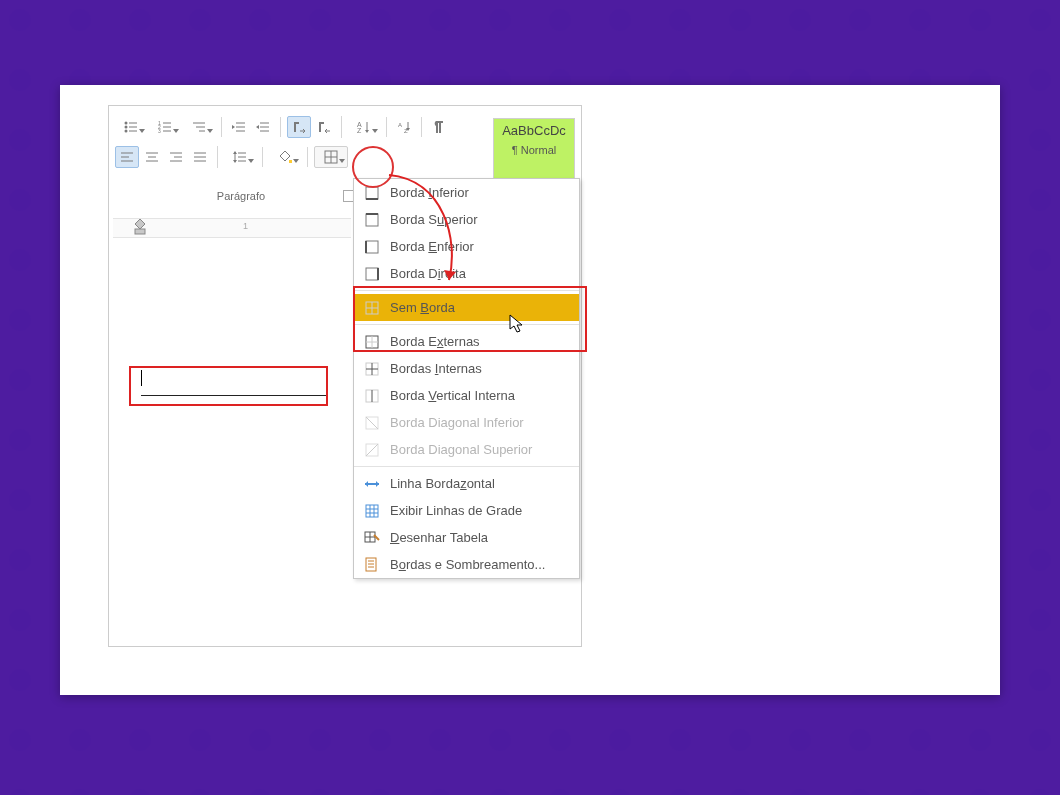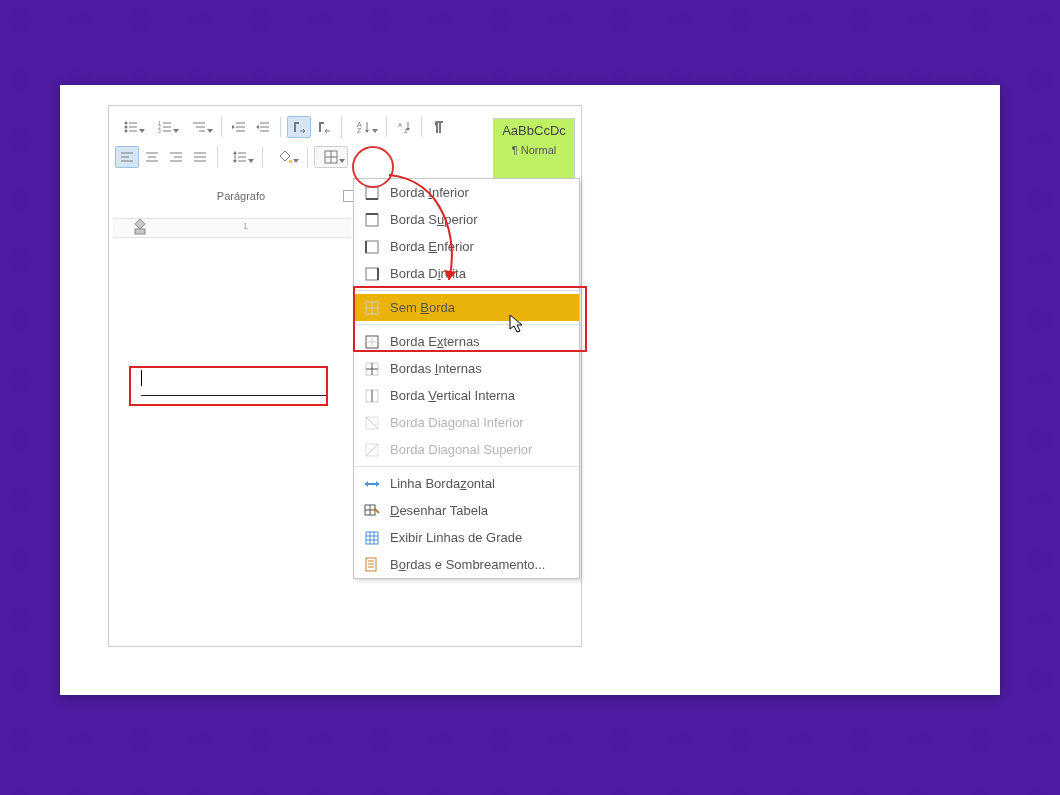--- a/index.html
+++ b/index.html
@@ -336,43 +336,43 @@
             <svg width="16" height="14">
               <line stroke="#4a90d9" stroke-width="2" x1="1" y1="7" x2="15" y2="7"></line>
               <polygon fill="#4a90d9" points="1,7 4,4 4,10"></polygon>
               <polygon fill="#4a90d9" points="15,7 12,4 12,10"></polygon>
             </svg>
           </span>
         <span><span>Linha Borda</span><span class="u">z</span><span>ontal</span></span>
       </div>
       <div class="mitem">
         <span class="micon">
+            <svg width="14" height="14">
+              <rect stroke="#4a90d9" fill="none" x="1" y="1" width="12" height="12"></rect>
+              <line stroke="#4a90d9" x1="1" y1="5" x2="13" y2="5"></line>
+              <line stroke="#4a90d9" x1="1" y1="9" x2="13" y2="9"></line>
+              <line stroke="#4a90d9" x1="5" y1="1" x2="5" y2="13"></line>
+              <line stroke="#4a90d9" x1="9" y1="1" x2="9" y2="13"></line>
+            </svg>
+          </span>
+        <span><span>Exibir Linhas de Grade</span></span>
+      </div>
+      <div class="mitem">
+        <span class="micon">
             <svg width="16" height="14">
               <rect stroke="#555" fill="none" x="1" y="1" width="10" height="10"></rect>
               <line stroke="#555" x1="1" y1="6" x2="11" y2="6"></line>
               <line stroke="#555" x1="6" y1="1" x2="6" y2="11"></line>
               <path stroke="#c77f2f" stroke-width="2" d="M10 4l5 5"></path>
             </svg>
           </span>
         <span><span></span><span class="u">D</span><span>esenhar Tabela</span></span>
       </div>
       <div class="mitem">
         <span class="micon">
-            <svg width="14" height="14">
-              <rect stroke="#4a90d9" fill="none" x="1" y="1" width="12" height="12"></rect>
-              <line stroke="#4a90d9" x1="1" y1="5" x2="13" y2="5"></line>
-              <line stroke="#4a90d9" x1="1" y1="9" x2="13" y2="9"></line>
-              <line stroke="#4a90d9" x1="5" y1="1" x2="5" y2="13"></line>
-              <line stroke="#4a90d9" x1="9" y1="1" x2="9" y2="13"></line>
-            </svg>
-          </span>
-        <span><span>Exibir Linhas de Grade</span></span>
-      </div>
-      <div class="mitem">
-        <span class="micon">
             <svg width="14" height="16">
               <rect stroke="#c77f2f" fill="#fff" x="1" y="1" width="10" height="13"></rect>
               <line stroke="#c77f2f" x1="3" y1="4" x2="9" y2="4"></line>
               <line stroke="#c77f2f" x1="3" y1="7" x2="9" y2="7"></line>
               <line stroke="#c77f2f" x1="3" y1="10" x2="9" y2="10"></line>
             </svg>
           </span>
         <span><span>B</span><span class="u">o</span><span>rdas e Sombreamento...</span></span>
       </div>
     </div>

